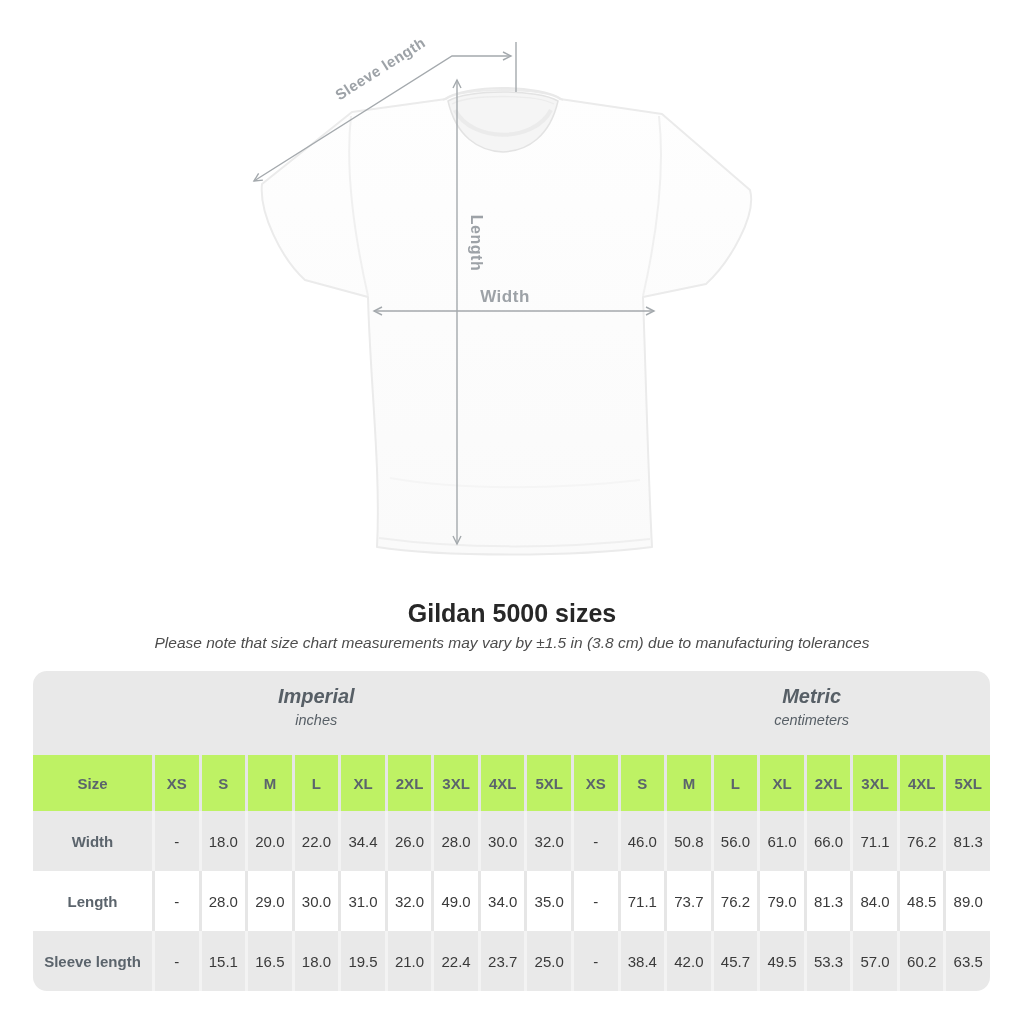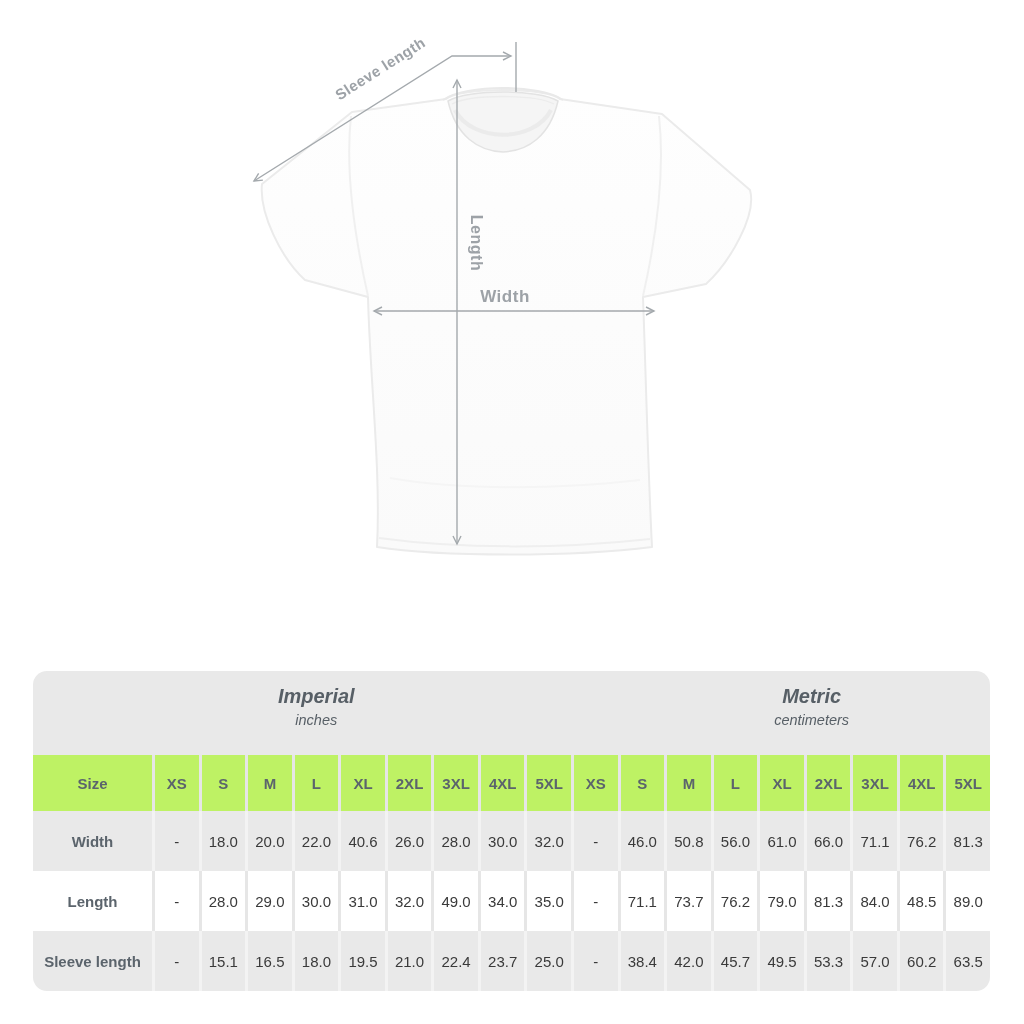--- a/index.html
+++ b/index.html
@@ -82,20 +82,22 @@
       <line x1="374" y1="311" x2="654" y2="311" marker-start="url(#arrow)" marker-end="url(#arrow)"></line>
       <path d="M254,181 L452,56 L511,56" marker-start="url(#arrow)" marker-end="url(#arrow)"></path>
       <line x1="516" y1="42" x2="516" y2="92"></line>
     </g>
 
     <text class="ann-text" transform="translate(383,73) rotate(-32.4)" text-anchor="middle" font-size="15" letter-spacing="0.5">Sleeve length</text>
     <text class="ann-text" transform="translate(471,243) rotate(90)" text-anchor="middle" font-size="16" letter-spacing="0.5">Length</text>
     <text class="ann-text" x="505" y="302" text-anchor="middle" font-size="17" letter-spacing="0.5">Width</text>
   </svg>
 
+  <div class="title">Gildan 5000 sizes</div>
+  <div class="subtitle">Please note that size chart measurements may vary by ±1.5 in (3.8 cm) due to manufacturing tolerances</div>
 
   <div class="tbl">
 
     <div class="band">
       <div class="band-group bg-imperial">
         <div class="g-name">Imperial</div>
         <div class="g-unit">inches</div>
       </div>
       <div class="band-group bg-metric">
         <div class="g-name">Metric</div>
@@ -124,21 +126,21 @@
       <div class="c sz">4XL</div>
       <div class="c sz">5XL</div>
     </div>
 
     <div class="row r-g">
       <div class="c lab">Width</div>
       <div class="c d">-</div>
       <div class="c d">18.0</div>
       <div class="c d">20.0</div>
       <div class="c d">22.0</div>
-      <div class="c d">40.6</div>
+      <div class="c d">34.4</div>
       <div class="c d">26.0</div>
       <div class="c d">28.0</div>
       <div class="c d">30.0</div>
       <div class="c d">32.0</div>
       <div class="c d">-</div>
       <div class="c d">46.0</div>
       <div class="c d">50.8</div>
       <div class="c d">56.0</div>
       <div class="c d">61.0</div>
       <div class="c d">66.0</div>

